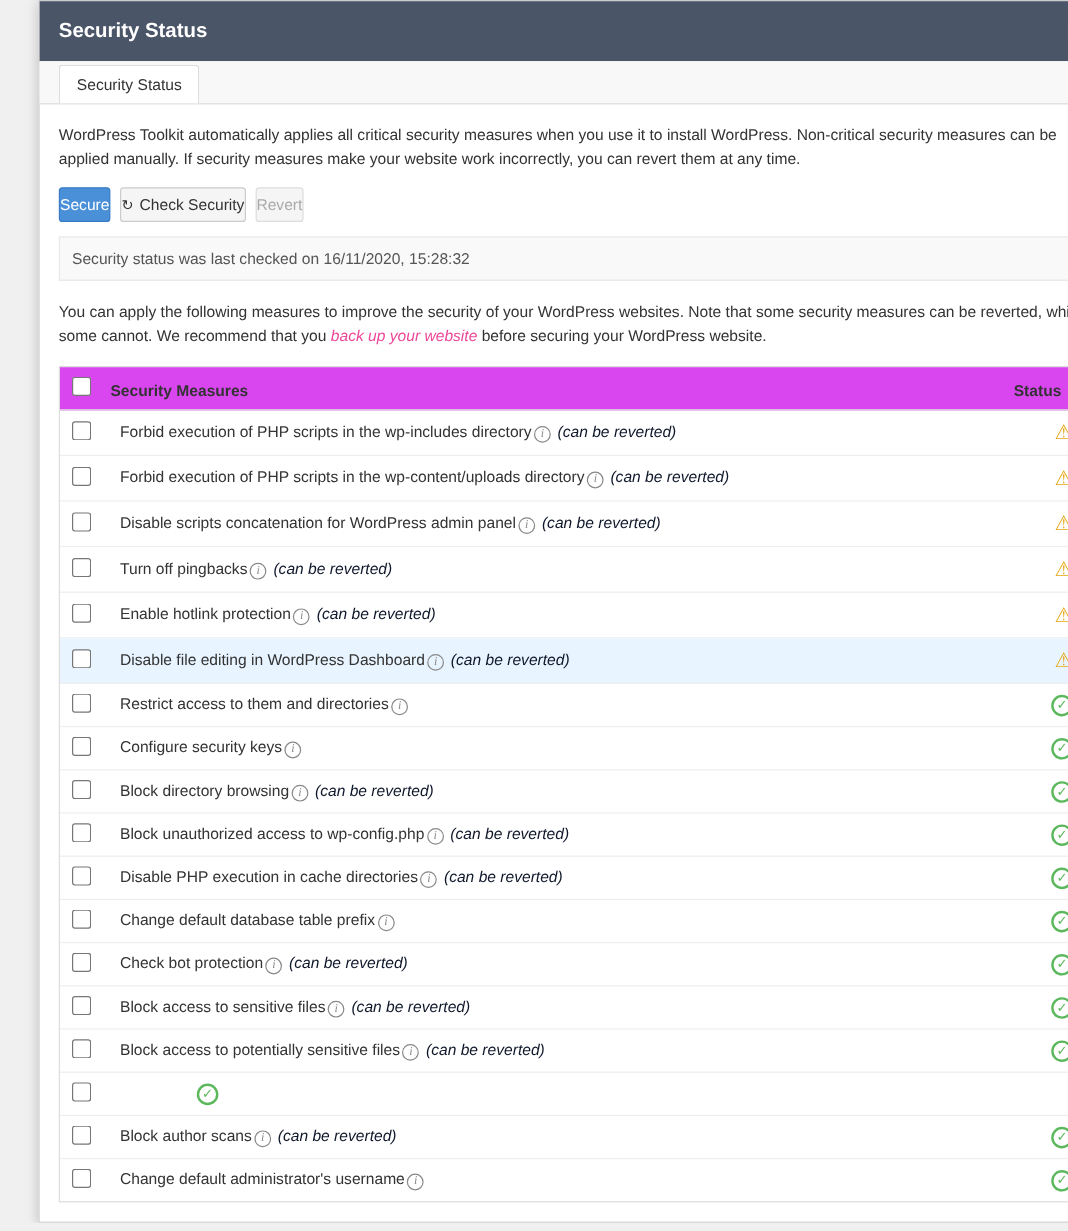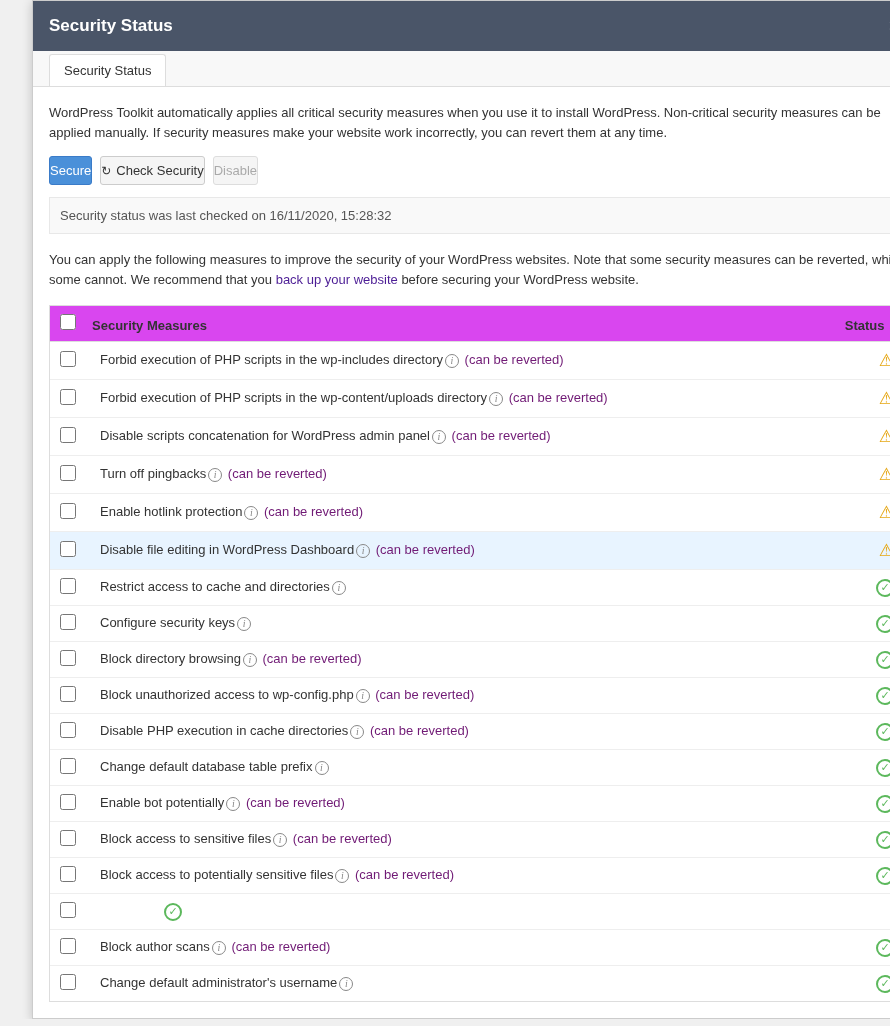--- a/index.html
+++ b/index.html
@@ -65,22 +65,23 @@
     .content-area {
       padding: 16px;
     }
     .description-text {
       font-size: 13px;
       color: #333;
       line-height: 1.5;
       margin-bottom: 14px;
     }
     .link-text {
-      color: #4c1d95;
+      color: #ec4899;
       text-decoration: none;
+      font-style: italic;
     }
     .action-bar {
       display: flex;
       align-items: center;
       gap: 8px;
       margin-bottom: 12px;
     }
     .btn {
       padding: 6px 0;
       font-size: 13px;
@@ -189,21 +190,22 @@
       border: 1px solid #888;
       border-radius: 50%;
       font-size: 10px;
       color: #888;
       cursor: pointer;
       margin: 0 2px;
       font-style: italic;
       font-family: serif;
     }
     .can-be-reverted {
-      color: #701a75;
+      color: #0f172a;
+      font-style: italic;
     }
     .row-status {
       width: 90px;
       display: flex;
       align-items: center;
       justify-content: flex-end;
       flex-shrink: 0;
     }
     
     .icon-circle-check {
@@ -235,21 +237,21 @@
   <div class="content-area">
 
     <p class="description-text">WordPress Toolkit automatically applies all critical security measures when you use it to install WordPress. Non-critical security measures can be applied manually. If security measures make your website work incorrectly, you can revert them at any time.</p>
 
     <div class="action-bar">
       <button class="btn btn-primary">Secure</button>
       <button class="btn btn-secondary">
         <span class="refresh-icon">↻</span>
         <span>Check Security</span>
       </button>
-      <button class="btn btn-disabled">Disable</button>
+      <button class="btn btn-disabled">Revert</button>
     </div>
 
     <div class="status-bar">
       <span>Security status was last checked on 16/11/2020, 15:28:32</span>
     </div>
 
     <p class="description-text desc-second">
       <span>You can apply the following measures to improve the security of your WordPress websites. Note that some security measures can be reverted, while some cannot. We recommend that you </span><a class="link-text">back up your website</a><span> before securing your WordPress website.</span>
     </p>
 
@@ -306,21 +308,21 @@
           </div>
           <div class="table-row highlighted">
             <div class="col-check"><input type="checkbox" class="row-checkbox" style=""></div>
             <div class="row-text"><span>Disable file editing in WordPress Dashboard</span><span class="info-icon">i</span><span class="can-be-reverted"> (can be reverted)</span></div>
             <div class="row-status">
               <span style="color: rgb(230, 168, 23); font-size: 17px;">⚠</span>
             </div>
           </div>
           <div class="table-row">
             <div class="col-check"><input type="checkbox" class="row-checkbox" style=""></div>
-            <div class="row-text"><span>Restrict access to cache and directories</span><span class="info-icon">i</span></div>
+            <div class="row-text"><span>Restrict access to them and directories</span><span class="info-icon">i</span></div>
             <div class="row-status">
               <span class="icon-circle-check">✓</span>
             </div>
           </div>
           <div class="table-row">
             <div class="col-check"><input type="checkbox" class="row-checkbox" style=""></div>
             <div class="row-text"><span>Configure security keys</span><span class="info-icon">i</span></div>
             <div class="row-status">
               <span class="icon-circle-check">✓</span>
             </div>
@@ -348,21 +350,21 @@
           </div>
           <div class="table-row">
             <div class="col-check"><input type="checkbox" class="row-checkbox" style=""></div>
             <div class="row-text"><span>Change default database table prefix</span><span class="info-icon">i</span></div>
             <div class="row-status">
               <span class="icon-circle-check">✓</span>
             </div>
           </div>
           <div class="table-row">
             <div class="col-check"><input type="checkbox" class="row-checkbox" style=""></div>
-            <div class="row-text"><span>Enable bot potentially</span><span class="info-icon">i</span><span class="can-be-reverted"> (can be reverted)</span></div>
+            <div class="row-text"><span>Check bot protection</span><span class="info-icon">i</span><span class="can-be-reverted"> (can be reverted)</span></div>
             <div class="row-status">
               <span class="icon-circle-check">✓</span>
             </div>
           </div>
           <div class="table-row">
             <div class="col-check"><input type="checkbox" class="row-checkbox" style=""></div>
             <div class="row-text"><span>Block access to sensitive files</span><span class="info-icon">i</span><span class="can-be-reverted"> (can be reverted)</span></div>
             <div class="row-status">
               <span class="icon-circle-check">✓</span>
             </div>

